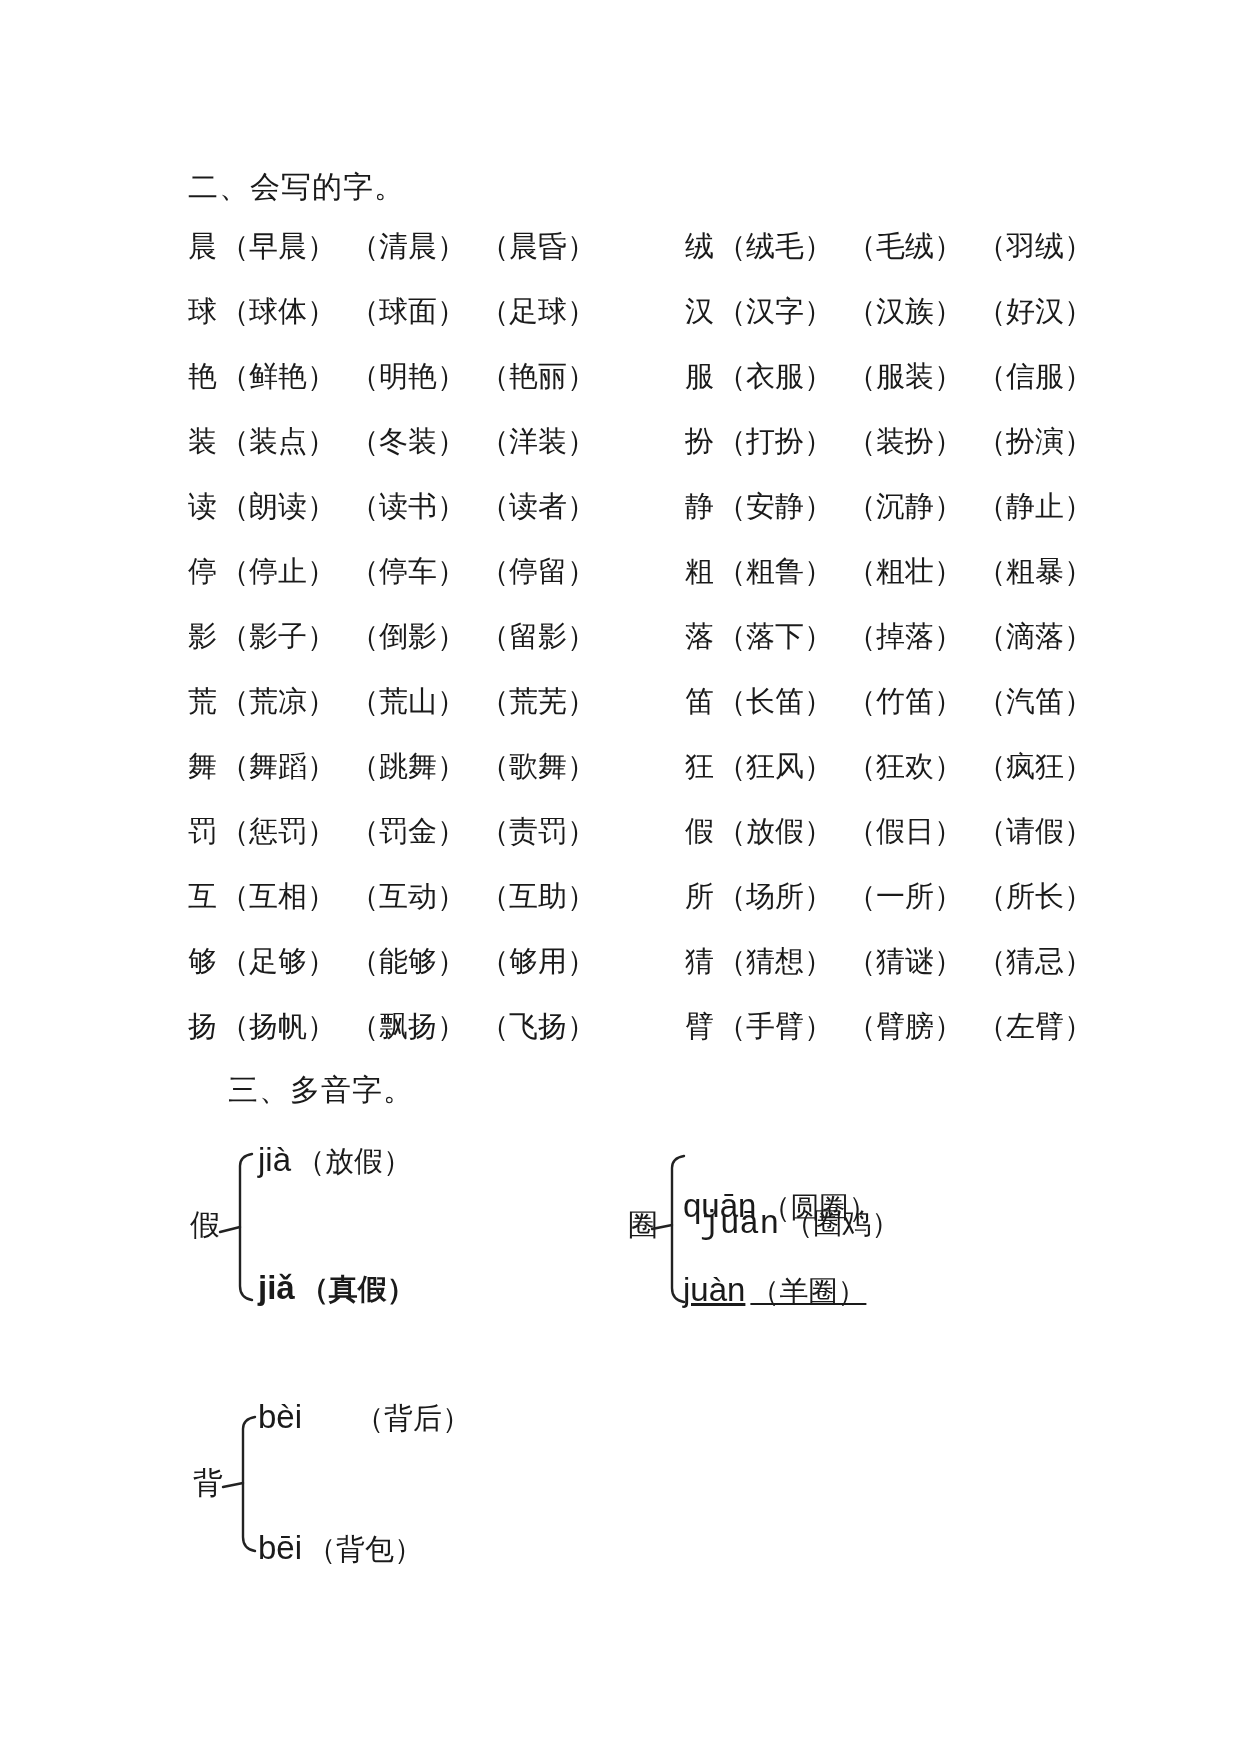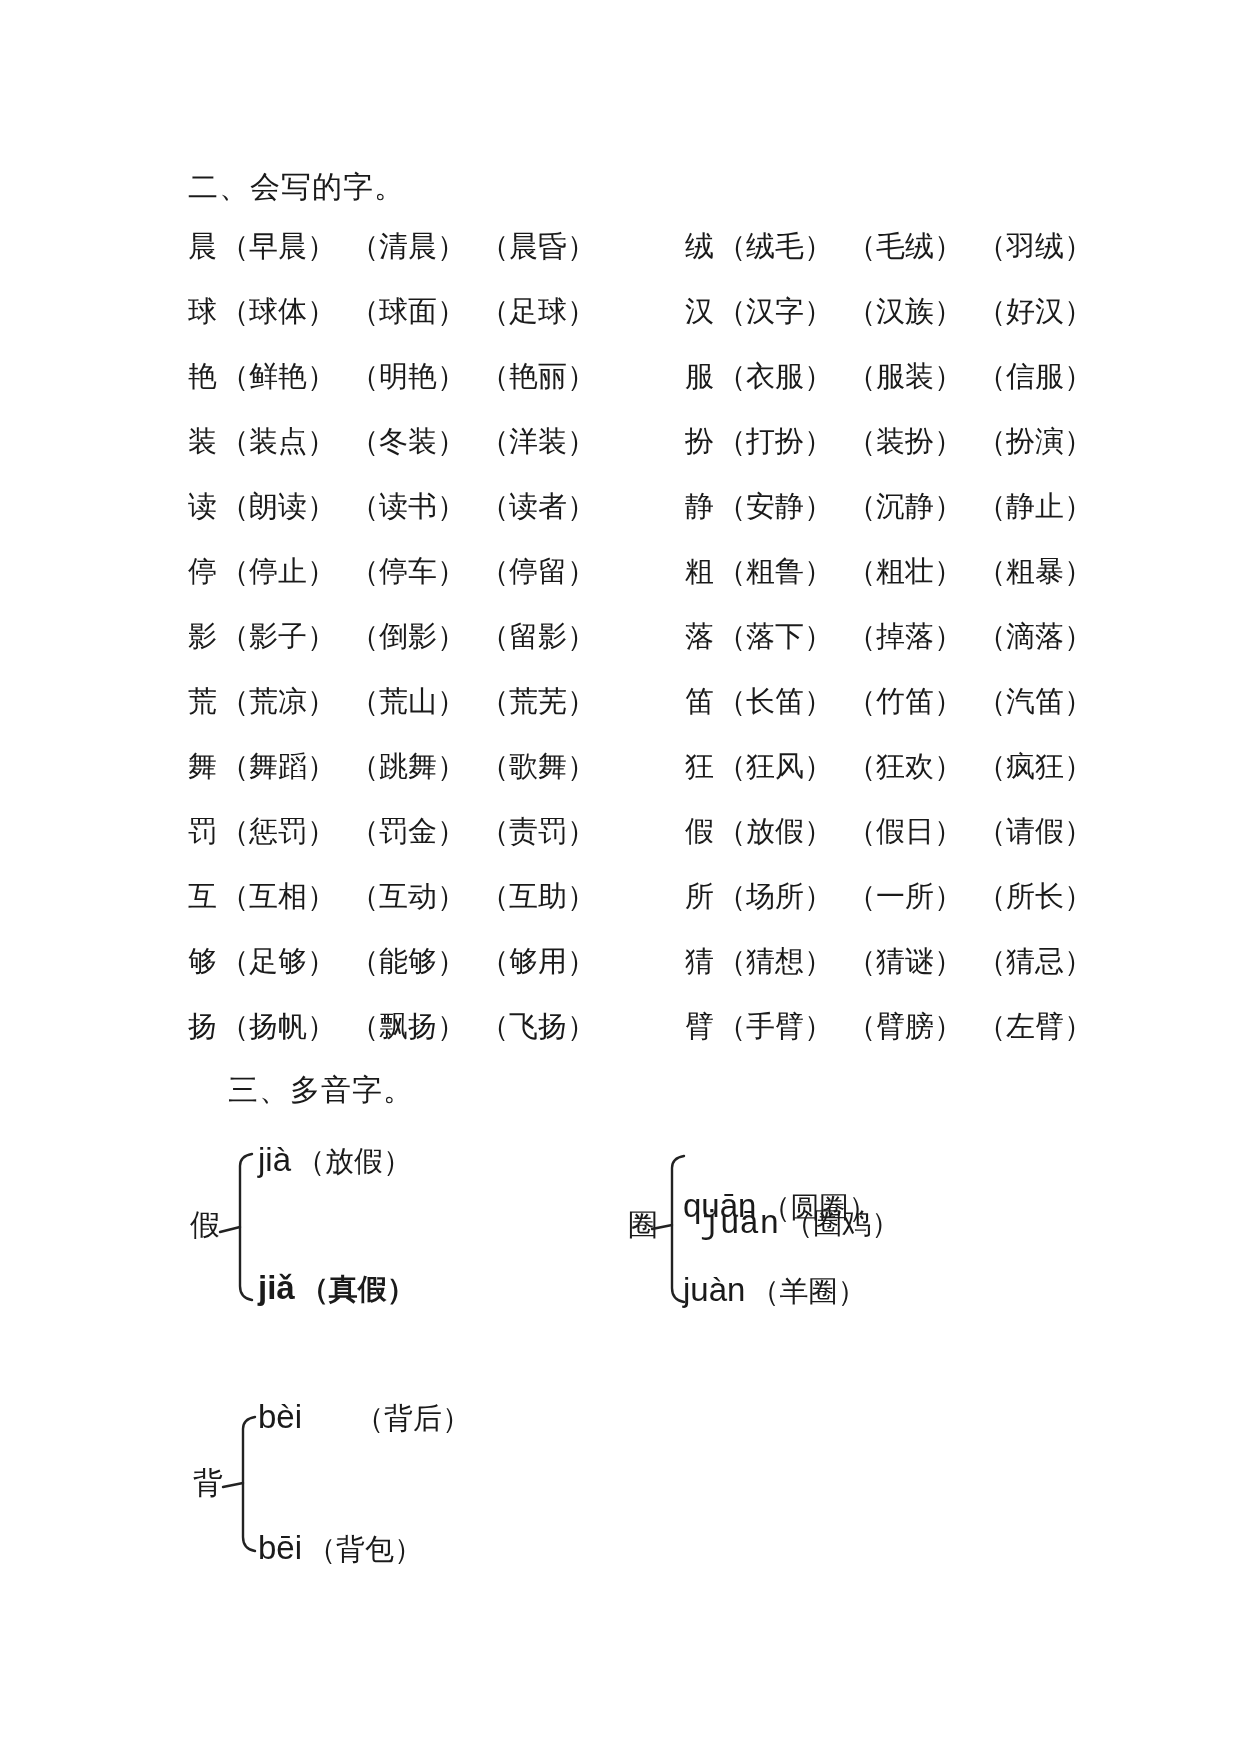--- a/index.html
+++ b/index.html
@@ -269,21 +269,21 @@
   <path d="M2 79 L22 75"></path>
 </svg>
 <div class="reading" style="left:683px; top:1140px;margin-top:44px;">
   <span class="py">quān</span>
   <span class="rw">（圆圈）</span>
 </div>
 <div class="reading" style="left:700px; top:1203px;font-family:Liberation Mono, monospace;">
   <span class="py">juān</span>
   <span class="rw">（圈鸡）</span>
 </div>
-<div class="reading" style="left:683px; top:1268px;">
+<div class="reading" style="left:683px; top:1268px;text-decoration:underline;">
   <span class="py">juàn</span>
   <span class="rw">（羊圈）</span>
 </div>
 
 <div class="poly-char" style="left:193px; top:1461px;">背</div>
 <svg class="bracket" style="left:221px; top:1412px;" width="40" height="150" viewBox="0 0 40 150">
   <path d="M34 5 Q22 7 22 17 L22 125 Q22 137 34 139"></path>
   <path d="M2 75 L22 71"></path>
 </svg>
 <div class="reading" style="left:258px; top:1395px;gap:48px;">

